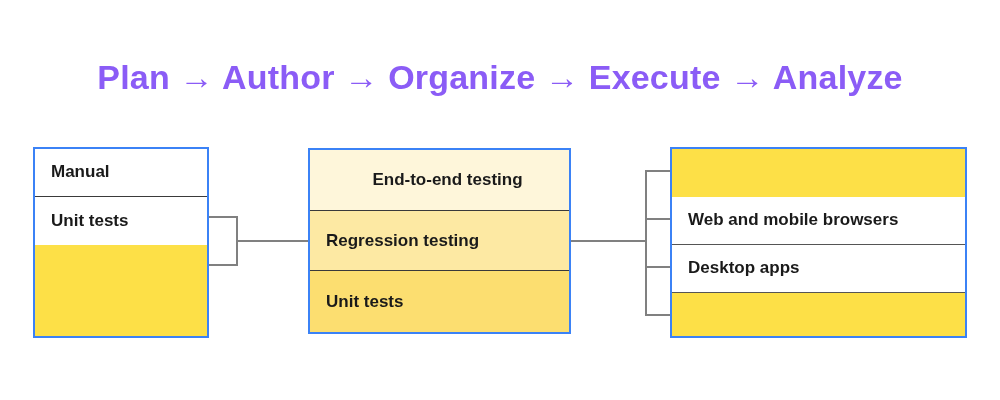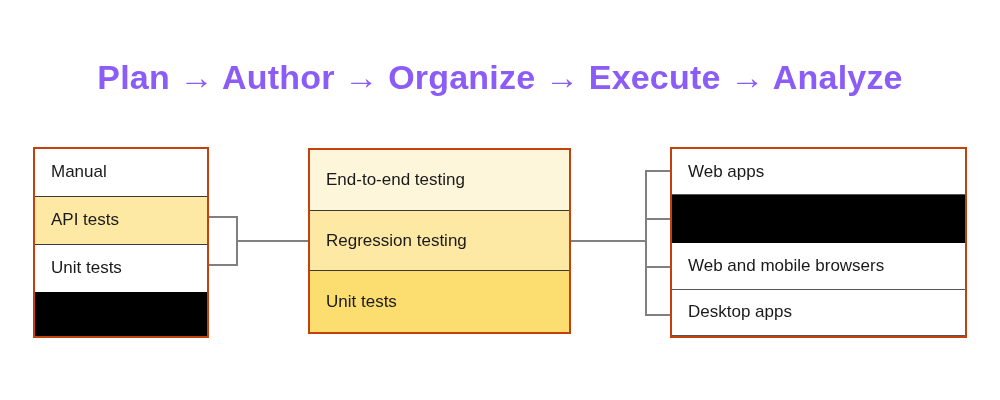--- a/index.html
+++ b/index.html
@@ -27,24 +27,25 @@
     font-weight: bold;
     letter-spacing: 0.2px;
     color: #8b5cf6;
     white-space: nowrap;
   }
 
   
   .column-box {
     position: absolute;
     box-sizing: border-box;
-    border: 2px solid #c2410c;
-    background: #000000;
+    border: 2px solid #3b82f6;
+    background: #fde047;
     display: flex;
     flex-direction: column;
+    font-weight: bold;
   }
   .column-box .row {
     box-sizing: border-box;
     display: flex;
     align-items: center;
     padding-left: 16px;
     font-size: 17px;
     color: #1a1a1a;
     background: #ffffff;
     border-bottom: 1.5px solid #3a3a3a;
@@ -77,55 +78,49 @@
 </style>
 </head>
 <body>
 
 <div id="diagram-title">Plan → Author → Organize → Execute → Analyze</div>
 
 <div id="left-column" class="column-box">
   <div class="row" style="background: rgb(255, 255, 255);">
     <span>Manual</span>
   </div>
-  <div class="row" style="background: rgb(253, 233, 163);">
-    <span>API tests</span>
-  </div>
   <div class="row" style="background: rgb(255, 255, 255);">
     <span>Unit tests</span>
   </div>
 </div>
 
 <div class="conn h" style="left:209px; top:216px; width:29px;"></div>
 <div class="conn h" style="left:209px; top:264px; width:29px;"></div>
 <div class="conn v" style="left:236px; top:216px; height:50px;"></div>
 <div class="conn h" style="left:236px; top:240px; width:72px;"></div>
 
 <div id="middle-column" class="column-box">
-  <div class="row" style="background: rgb(254, 246, 218);">
+  <div class="row" style="background: rgb(254, 246, 218); justify-content: center;">
     <span>End-to-end testing</span>
   </div>
   <div class="row" style="background: rgb(253, 233, 163);">
     <span>Regression testing</span>
   </div>
   <div class="row" style="background: rgb(252, 222, 112);">
     <span>Unit tests</span>
   </div>
 </div>
 
 <div class="conn h" style="left:571px; top:240px; width:76px;"></div>
 <div class="conn v" style="left:645px; top:170px; height:146px;"></div>
 <div class="conn h" style="left:645px; top:170px; width:27px;"></div>
 <div class="conn h" style="left:645px; top:218px; width:27px;"></div>
 <div class="conn h" style="left:645px; top:266px; width:27px;"></div>
 <div class="conn h" style="left:645px; top:314px; width:27px;"></div>
 
 <div id="right-column" class="column-box thin-dividers">
-  <div class="row" style="background: rgb(255, 255, 255);">
-    <span>Web apps</span>
-  </div>
   <div class="row" style="background: rgb(255, 255, 255); margin-top: 48px;">
     <span>Web and mobile browsers</span>
   </div>
   <div class="row" style="background: rgb(255, 255, 255);">
     <span>Desktop apps</span>
   </div>
 </div>
 
 </body></html>

